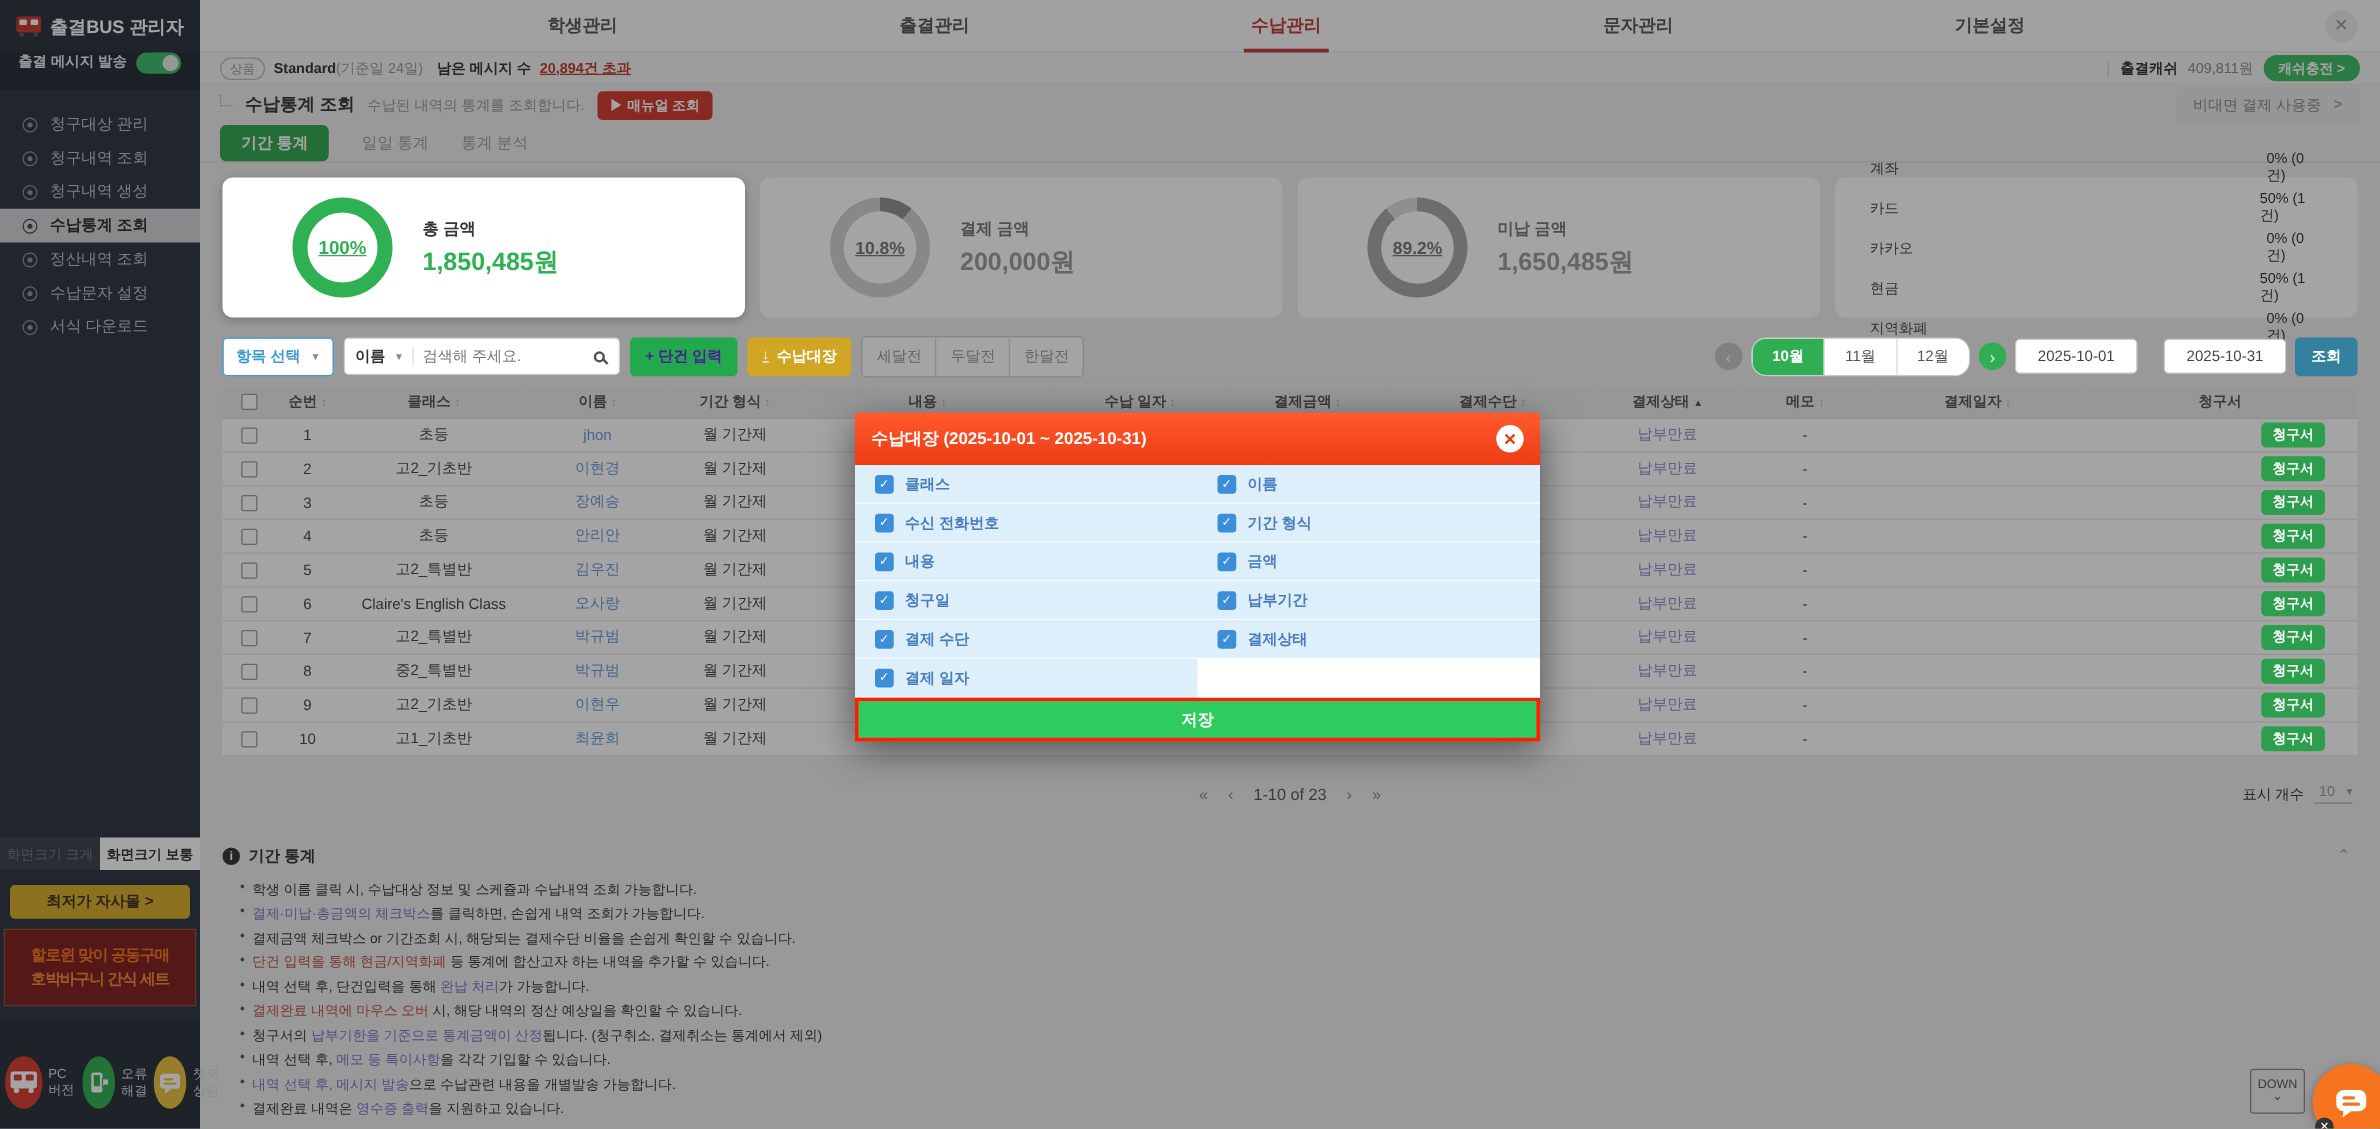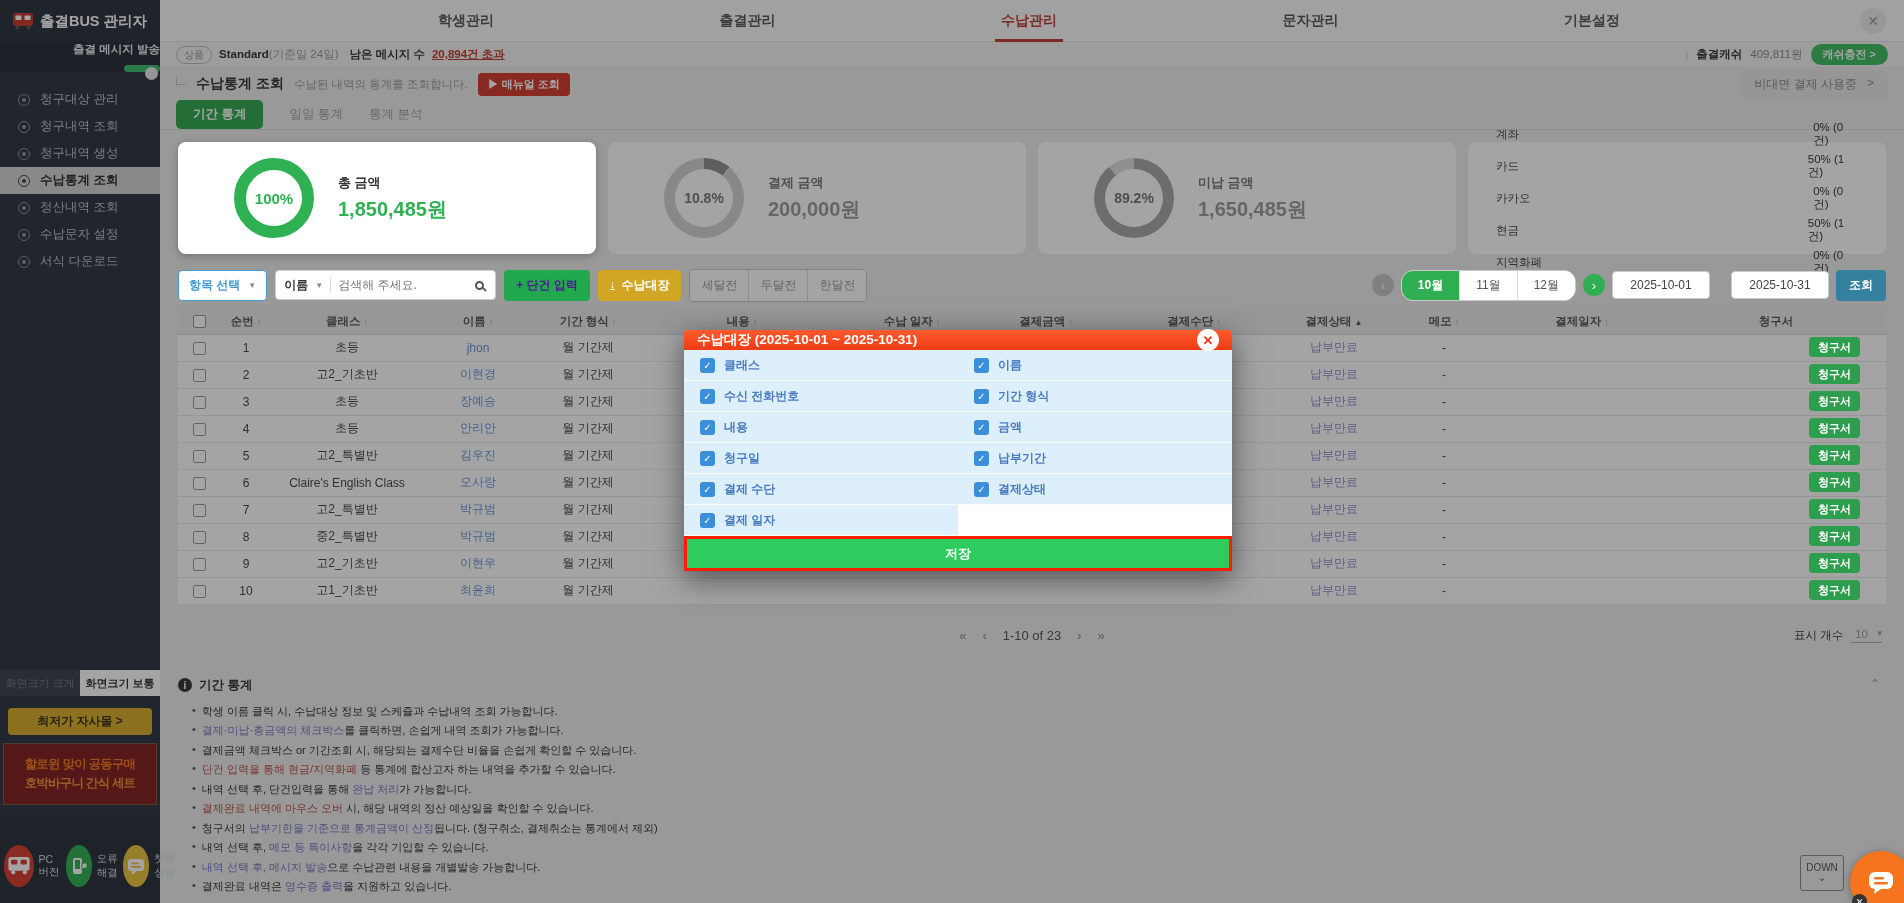--- a/index.html
+++ b/index.html
@@ -3,21 +3,21 @@
 <meta charset="utf-8">
 <style>
   * { box-sizing: border-box; margin: 0; padding: 0; }
   body { margin:0; background:#666; font-family:"Liberation Sans","DejaVu Sans",sans-serif; }
   .screen { position:relative; width:1904px; height:903px; background:#ededee; overflow:hidden; }
   .spot { position:relative; z-index:60; }
 
   
   .sidebar { position:absolute; left:0; top:0; width:160px; height:903px; background:#2d3541; z-index:10; }
   .sb-title { height:42px; display:flex; align-items:center; justify-content:center; gap:7px; background:#29313c; color:#fff; font-weight:bold; font-size:14.5px; }
-  .sb-toggle { height:30px; background:#242b36; display:flex; align-items:flex-end; justify-content:center; gap:8px; color:#e8eaed; font-size:11.5px; font-weight:bold;flex-direction:column; }
+  .sb-toggle { height:30px; background:#242b36; display:flex; align-items:flex-start; justify-content:center; gap:8px; color:#e8eaed; font-size:11.5px; font-weight:bold; }
   .toggle { width:36px; height:17px; border-radius:9px; background:#3dbd6e; position:relative; cursor:pointer; }
   .toggle::after { content:''; position:absolute; right:2px; top:2px; width:13px; height:13px; border-radius:50%; background:#e8e8e8; }
   .sb-menu { padding-top:14px; }
   .sb-item { height:27px; display:flex; align-items:center; gap:10px; padding-left:18px; color:#b9c0c9; font-size:12.5px; cursor:pointer; }
   .radio { width:12px; height:12px; border:1.5px solid #8b939e; border-radius:50%; position:relative; flex:0 0 auto; }
   .radio::after { content:''; position:absolute; left:3px; top:3px; width:4px; height:4px; border-radius:50%; background:#8b939e; }
   .sb-item.active { background:#d2d4d7; color:#2c2c2c; font-weight:bold; }
   .sb-item.active .radio { border-color:#444; } .sb-item.active .radio::after { background:#444; }
   .sb-bottom { position:absolute; left:0; bottom:0; width:160px; }
   .size-btns { display:flex; height:26px; margin-bottom:12px; }
@@ -57,21 +57,21 @@
   .manual { background:#d23b2e; color:#fff; font-size:11px; font-weight:bold; border-radius:4px; padding:4px 10px; border:none; cursor:pointer; }
   .contactless { margin-left:auto; background:#e9e9e9; color:#8a8a8a; font-size:12px; border-radius:6px; padding:6px 14px; display:flex; gap:10px; cursor:pointer; }
 
   .stat-tabs { height:30px; display:flex; align-items:center; gap:26px; padding:0 16px; border-bottom:1px solid #dcdcdc; }
   .stab { font-size:12.5px; color:#9e9e9e; cursor:pointer; }
   .stab.active { background:#2fa84f; color:#fff; font-weight:bold; border-radius:5px; padding:6px 17px; }
 
   .cards { display:flex; gap:12px; padding:12px 18px 8px; }
   .card { flex:1; background:#fff; border-radius:8px; height:112px; display:flex; align-items:center; }
   .card.spot { box-shadow:0 2px 8px rgba(0,0,0,.25); }
-  .donut { width:80px; height:80px; border-radius:50%; position:relative; display:flex; align-items:center; justify-content:center; font-weight:bold; margin:0 24px 0 56px; flex:0 0 auto; }
+  .donut { width:80px; height:80px; border-radius:50%; position:relative; display:flex; align-items:center; justify-content:center; font-weight:bold; margin:0 24px 0 56px; flex:0 0 auto;text-decoration:underline; }
   .donut-green { border:12px solid #2fb153; color:#2fb153; font-size:15px; }
   .donut-c { font-size:14px; color:#777; }
   .donut-c::before { content:''; position:absolute; inset:11px; background:#fff; border-radius:50%; }
   .donut-c span { position:relative; }
   .d-paid { background:conic-gradient(#8f8f8f 0 10.8%, #d2d2d2 0); }
   .d-unpaid { background:conic-gradient(#a7a7a7 0 89.2%, #dedede 0); }
   .c-label { font-size:13px; color:#333; font-weight:bold; margin-bottom:4px; }
   .c-label.muted { color:#777; }
   .c-amount { font-size:20px; font-weight:bold; color:#2fb153; }
   .c-amount.muted { color:#9a9a9a; }
@@ -134,21 +134,21 @@
   .i-icon { width:14px; height:14px; background:#333; color:#fff; border-radius:50%; font-size:10px; display:flex; align-items:center; justify-content:center; font-weight:bold; font-style:normal; }
   .collapse { position:absolute; right:6px; top:0; color:#999; font-size:12px; cursor:pointer; }
   .bullets { margin:10px 0 0 14px; display:flex; flex-direction:column; gap:4.5px; font-size:11px; color:#333; }
   .bullet { display:flex; gap:6px; }
   .dot { color:#555; }
   .hl-blue { color:#7677c4; } .hl-red { color:#c05046; }
 
   
   .overlay { position:absolute; inset:0; background:rgba(15,15,15,.38); z-index:50; }
   .modal { position:absolute; left:684px; top:330px; width:548px; z-index:100; box-shadow:0 8px 28px rgba(0,0,0,.5); }
-  .modal-head { height:20px; background:linear-gradient(#ff5a2e,#ee3b14); display:flex; align-items:center; padding:0 13px; color:#fff; font-weight:bold; font-size:13.5px; border-radius:3px 3px 0 0;gap:19px; }
+  .modal-head { height:42px; background:linear-gradient(#ff5a2e,#ee3b14); display:flex; align-items:center; padding:0 13px; color:#fff; font-weight:bold; font-size:13.5px; border-radius:3px 3px 0 0;gap:19px; }
   .modal-close { margin-left:auto; width:22px; height:22px; background:#fff; border-radius:50%; color:#e33a12; display:flex; align-items:center; justify-content:center; font-weight:bold; font-size:13px; border:none; cursor:pointer; }
   .modal-body { display:grid; grid-template-columns:1fr 1fr; background:#dceffa; }
   .mcell { height:31px; display:flex; align-items:center; gap:9px; padding-left:16px; border-bottom:1px solid rgba(255,255,255,.85); font-size:12px; color:#4a7cc1; font-weight:bold; }
   .mcell.white { background:#fff; }
   .mcb { width:15px; height:15px; background:#3d8ed8; border-radius:3px; color:#fff; font-size:10px; display:flex; align-items:center; justify-content:center; flex:0 0 auto; cursor:pointer; }
   .msave-wrap { border:3px solid #ff1e00; }
   .msave { width:100%; height:29px; background:#2ecc5e; color:#fff; font-weight:bold; font-size:13px; display:flex; align-items:center; justify-content:center; cursor:pointer; }
 
   
   .down { position:absolute; right:60px; bottom:12px; width:44px; height:36px; border:1px solid #888; border-radius:3px; display:flex; flex-direction:column; align-items:center; justify-content:center; color:#555; font-size:10px; z-index:20; cursor:pointer; line-height:10px; }

